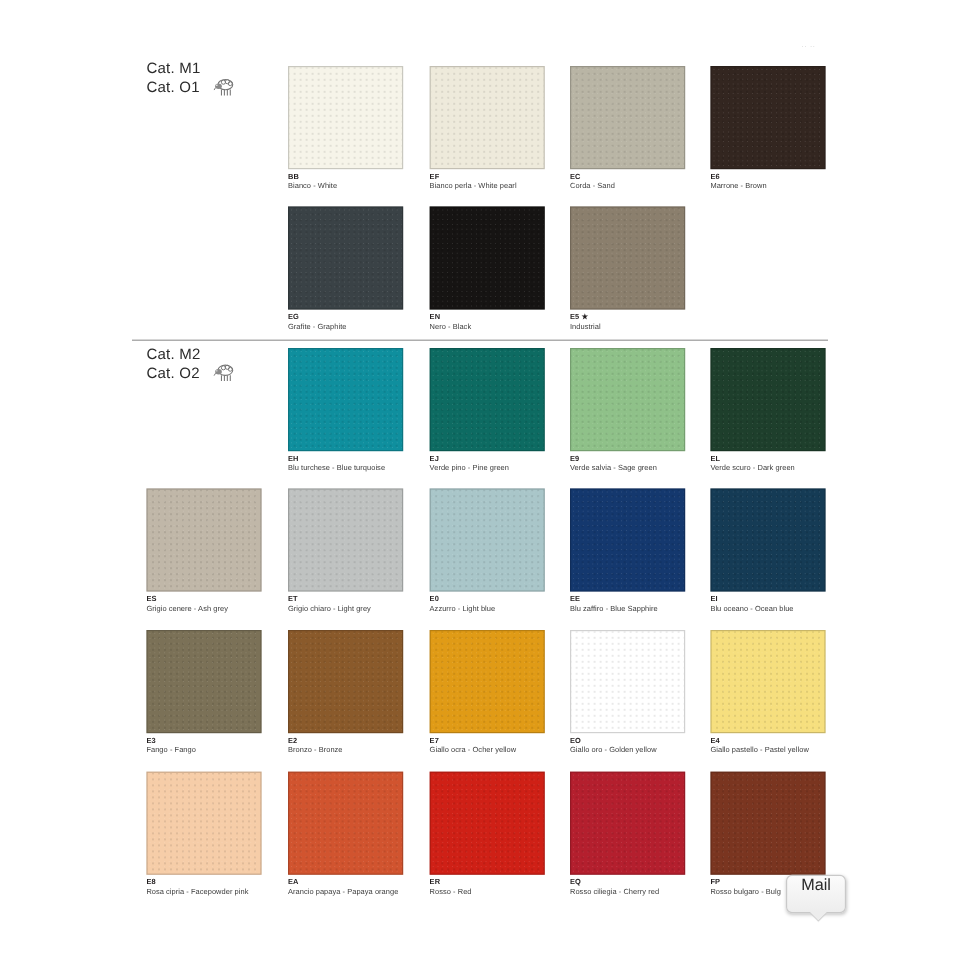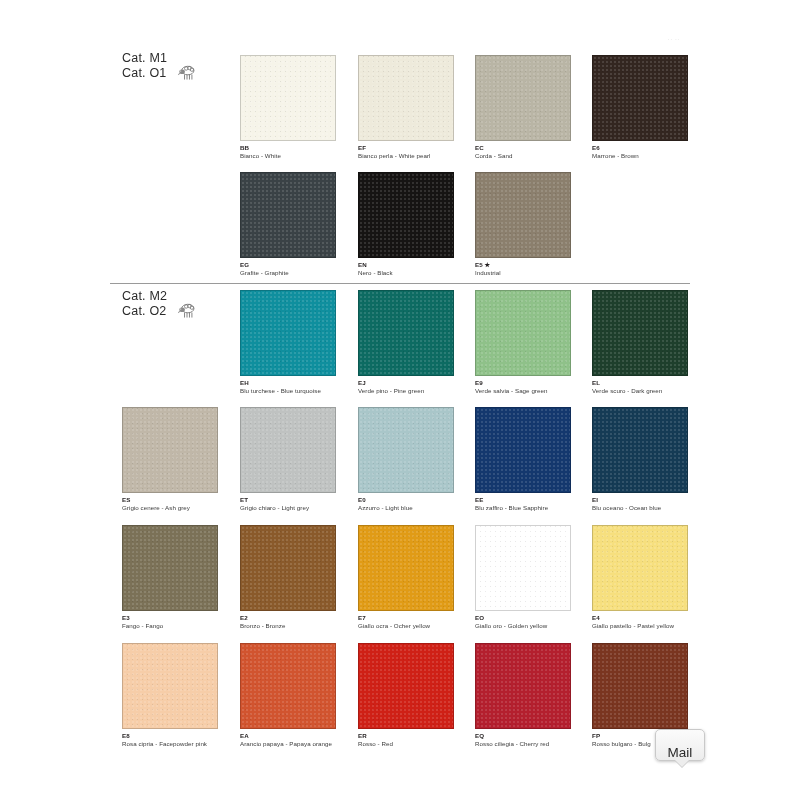--- a/index.html
+++ b/index.html
@@ -53,21 +53,21 @@
   
   .cat { position: absolute; }
   .cat-lines {
     font-size: 12.5px;
     color: #2b2b2b;
     line-height: 15.5px;
     letter-spacing: .2px;
     display: inline-block;
     vertical-align: top;
   }
-  .cat-row { display: flex; align-items: center; }
+  .cat-row { display: flex; align-items: flex-start; }
   .sheep-icon {
     margin-left: 10px;
     margin-top: 14px;
     width: 20px; height: 18px;
     display: inline-block;
   }
 
   
   .divider {
     position: absolute;
@@ -77,21 +77,21 @@
 
   
   #mail-popup {
     position: absolute;
     left: 655px; top: 729px;
     width: 48px; height: 30px;
     background: linear-gradient(#fbfbfb,#ededed);
     border: 1px solid #c9c9c9;
     border-radius: 5px;
     box-shadow: 0 1px 3px rgba(0,0,0,.22);
-    display: flex; align-items: flex-end; justify-content: center;
+    display: flex; align-items: flex-start; justify-content: center;
     font-size: 13.5px;
     color: #2a2a2a;
   }
   #mail-popup .tail {
     position: absolute;
     bottom: -7px; left: 19px;
     width: 0; height: 0;
     border-left: 7px solid transparent;
     border-right: 7px solid transparent;
     border-top: 7px solid #ededed;

